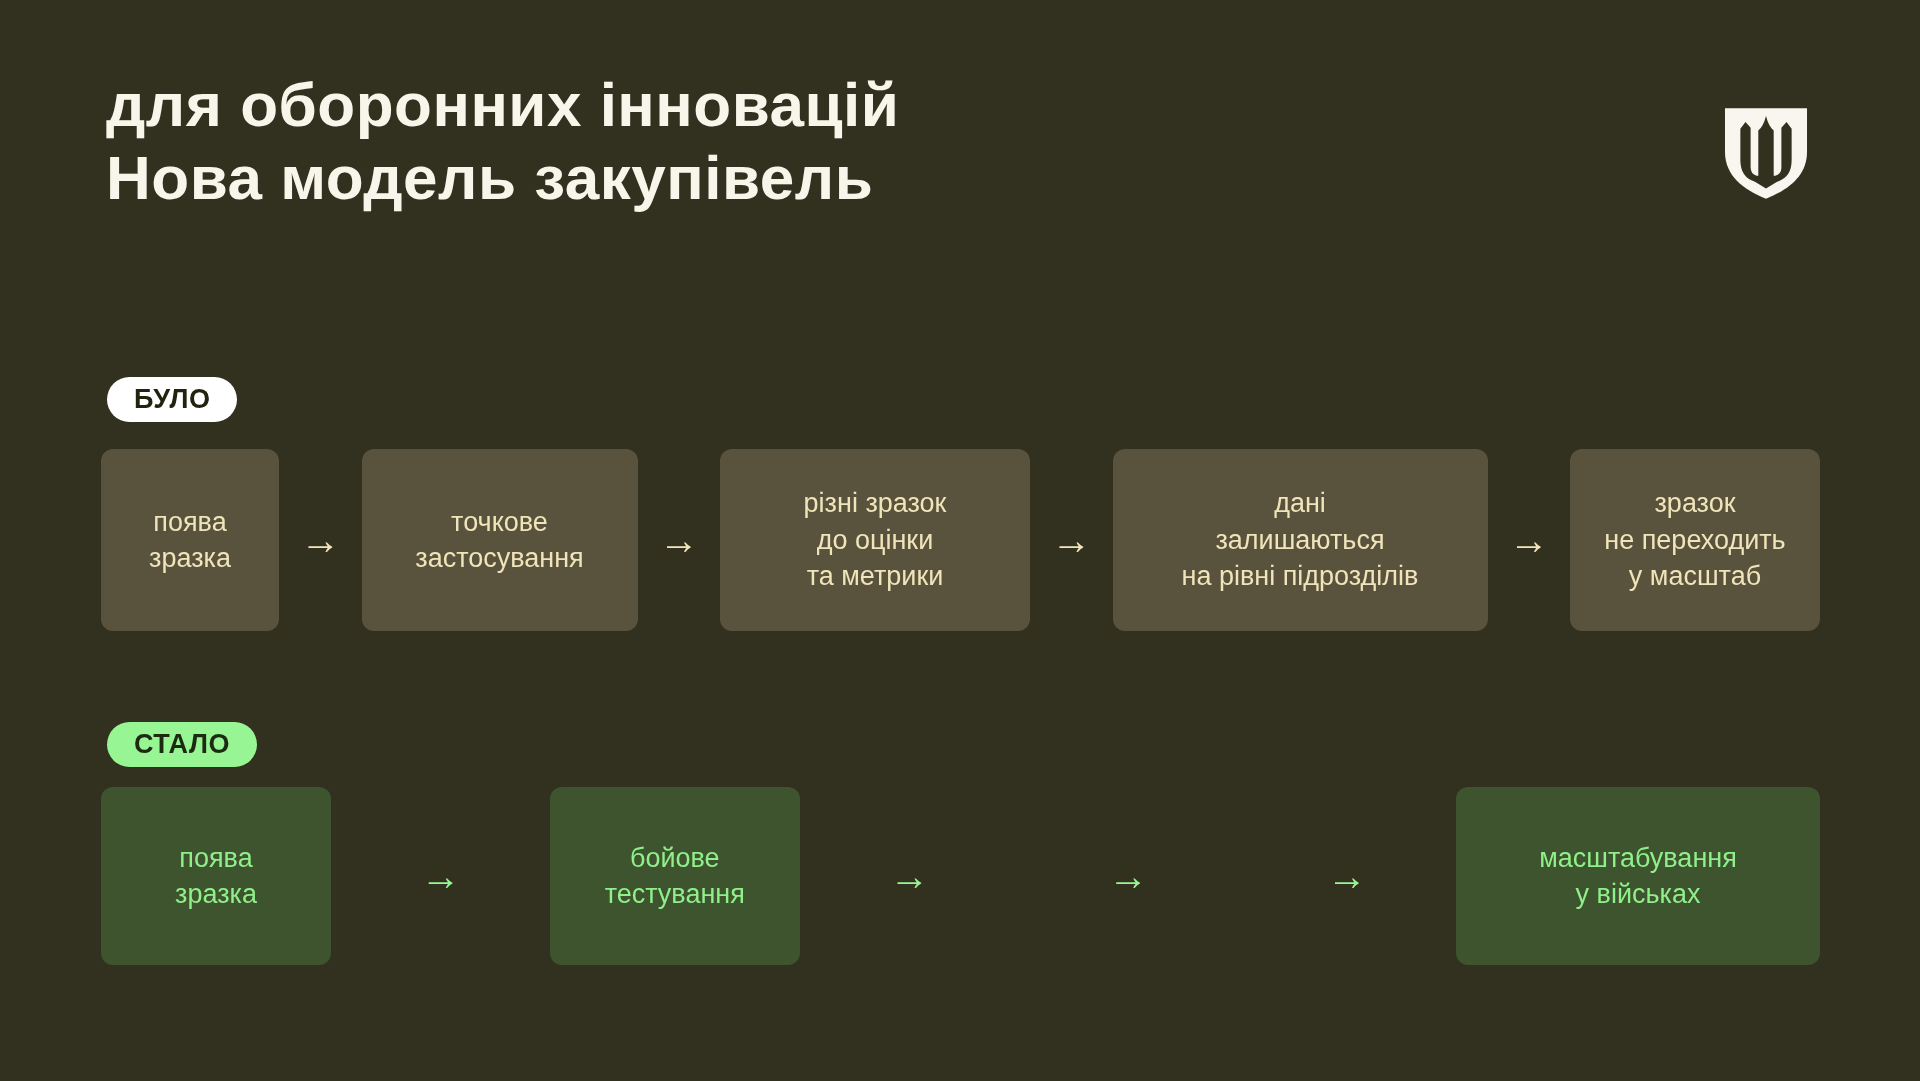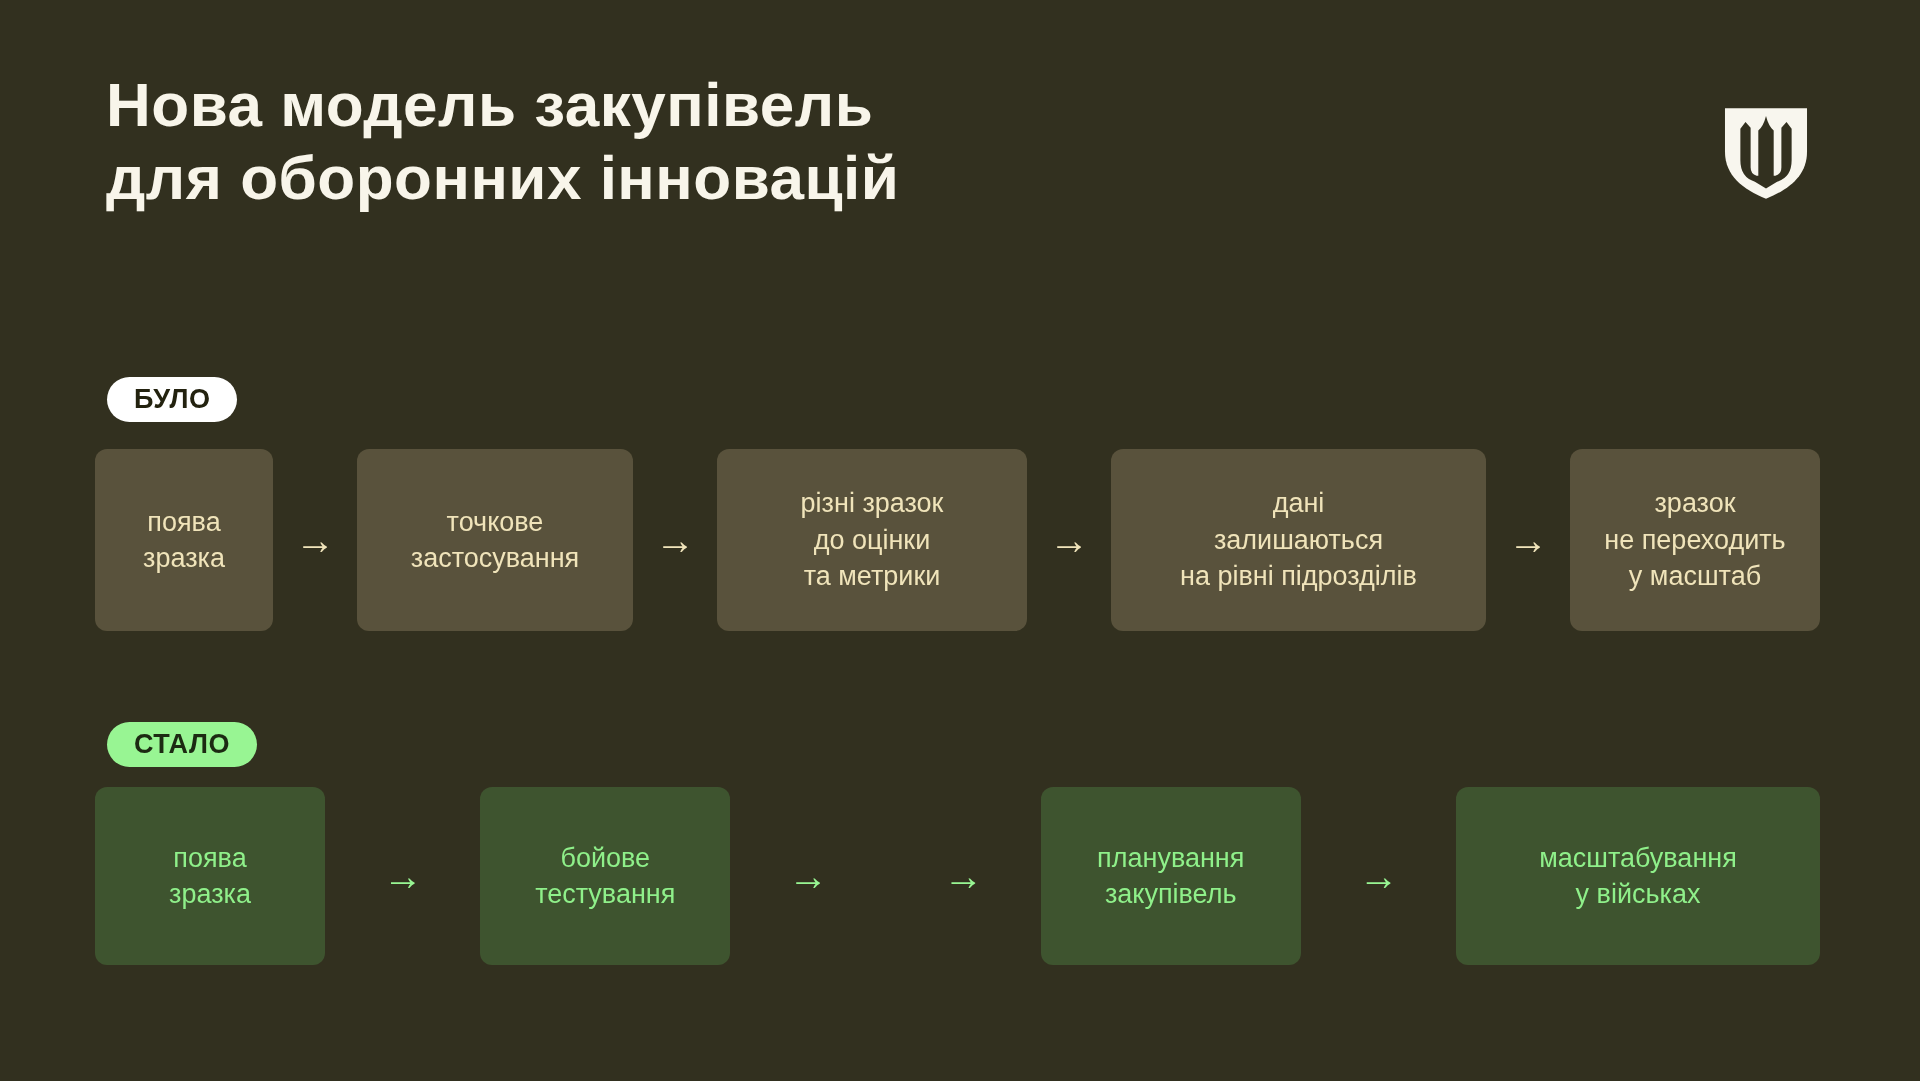--- a/index.html
+++ b/index.html
@@ -22,21 +22,21 @@
   .badge{
     position:absolute;left:107px;
     display:inline-flex;align-items:center;justify-content:center;
     padding:7px 27px;border-radius:26px;
     font-size:27px;font-weight:700;letter-spacing:0.5px;
   }
   .badge.was{top:377px;background:#ffffff;color:#23220f;}
   .badge.became{top:722px;background:#98f593;color:#1c2a12;}
 
   .flow-row{
-    position:absolute;left:95px;right:100px;
+    position:absolute;left:101px;right:100px;
     display:flex;align-items:stretch;justify-content:space-between;
   }
   .flow-row.was{top:449px;height:182px;}
   .flow-row.became{top:787px;height:178px;}
 
   .box{
     border-radius:12px;
     display:flex;align-items:center;justify-content:center;
     text-align:center;
     font-size:27px;font-weight:500;line-height:1.35;
@@ -65,22 +65,22 @@
   }
   .flow-row.was .arrow{color:#f0e4ba;}
   .flow-row.became .arrow{color:#98f593;}
 </style>
 </head>
 <body>
 
 <div class="canvas">
 
   <div class="title">
+    <div>для оборонних інновацій</div>
     <div>Нова модель закупівель</div>
-    <div>для оборонних інновацій</div>
   </div>
 
   <div class="logo">
     <svg width="94" height="103" viewBox="0 0 110 120" xmlns="http://www.w3.org/2000/svg">
       <path d="M7 7 H103 V58 C103 86 82 102 55 113 C28 102 7 86 7 58 Z" fill="#f8f6ee"></path>
       <path d="M25 31 L31 23 L37 30 L37 76 Q37 84 44 86 L46 86 L46 33 Q52 28 55 16 Q58 28 64 33 L64 86 L66 86 Q73 84 73 76 L73 30 L79 23 L85 31 L85 68 Q85 88 68 93 L55 101 L42 93 Q25 88 25 68 Z" fill="#32301f"></path>
     </svg>
   </div>
 
   <div class="badge was">БУЛО</div>
@@ -108,20 +108,18 @@
   <div class="badge became">СТАЛО</div>
 
   <div class="flow-row became">
     <div class="box b1">поява
 зразка</div>
     <div class="arrow">→</div>
     <div class="box b2">бойове
 тестування</div>
     <div class="arrow">→</div>
     <div class="arrow">→</div>
-    <div class="box b4">планування
-закупівель</div>
     <div class="arrow">→</div>
     <div class="box b5">масштабування
 у військах</div>
   </div>
 
 </div>
 
 </body></html>

